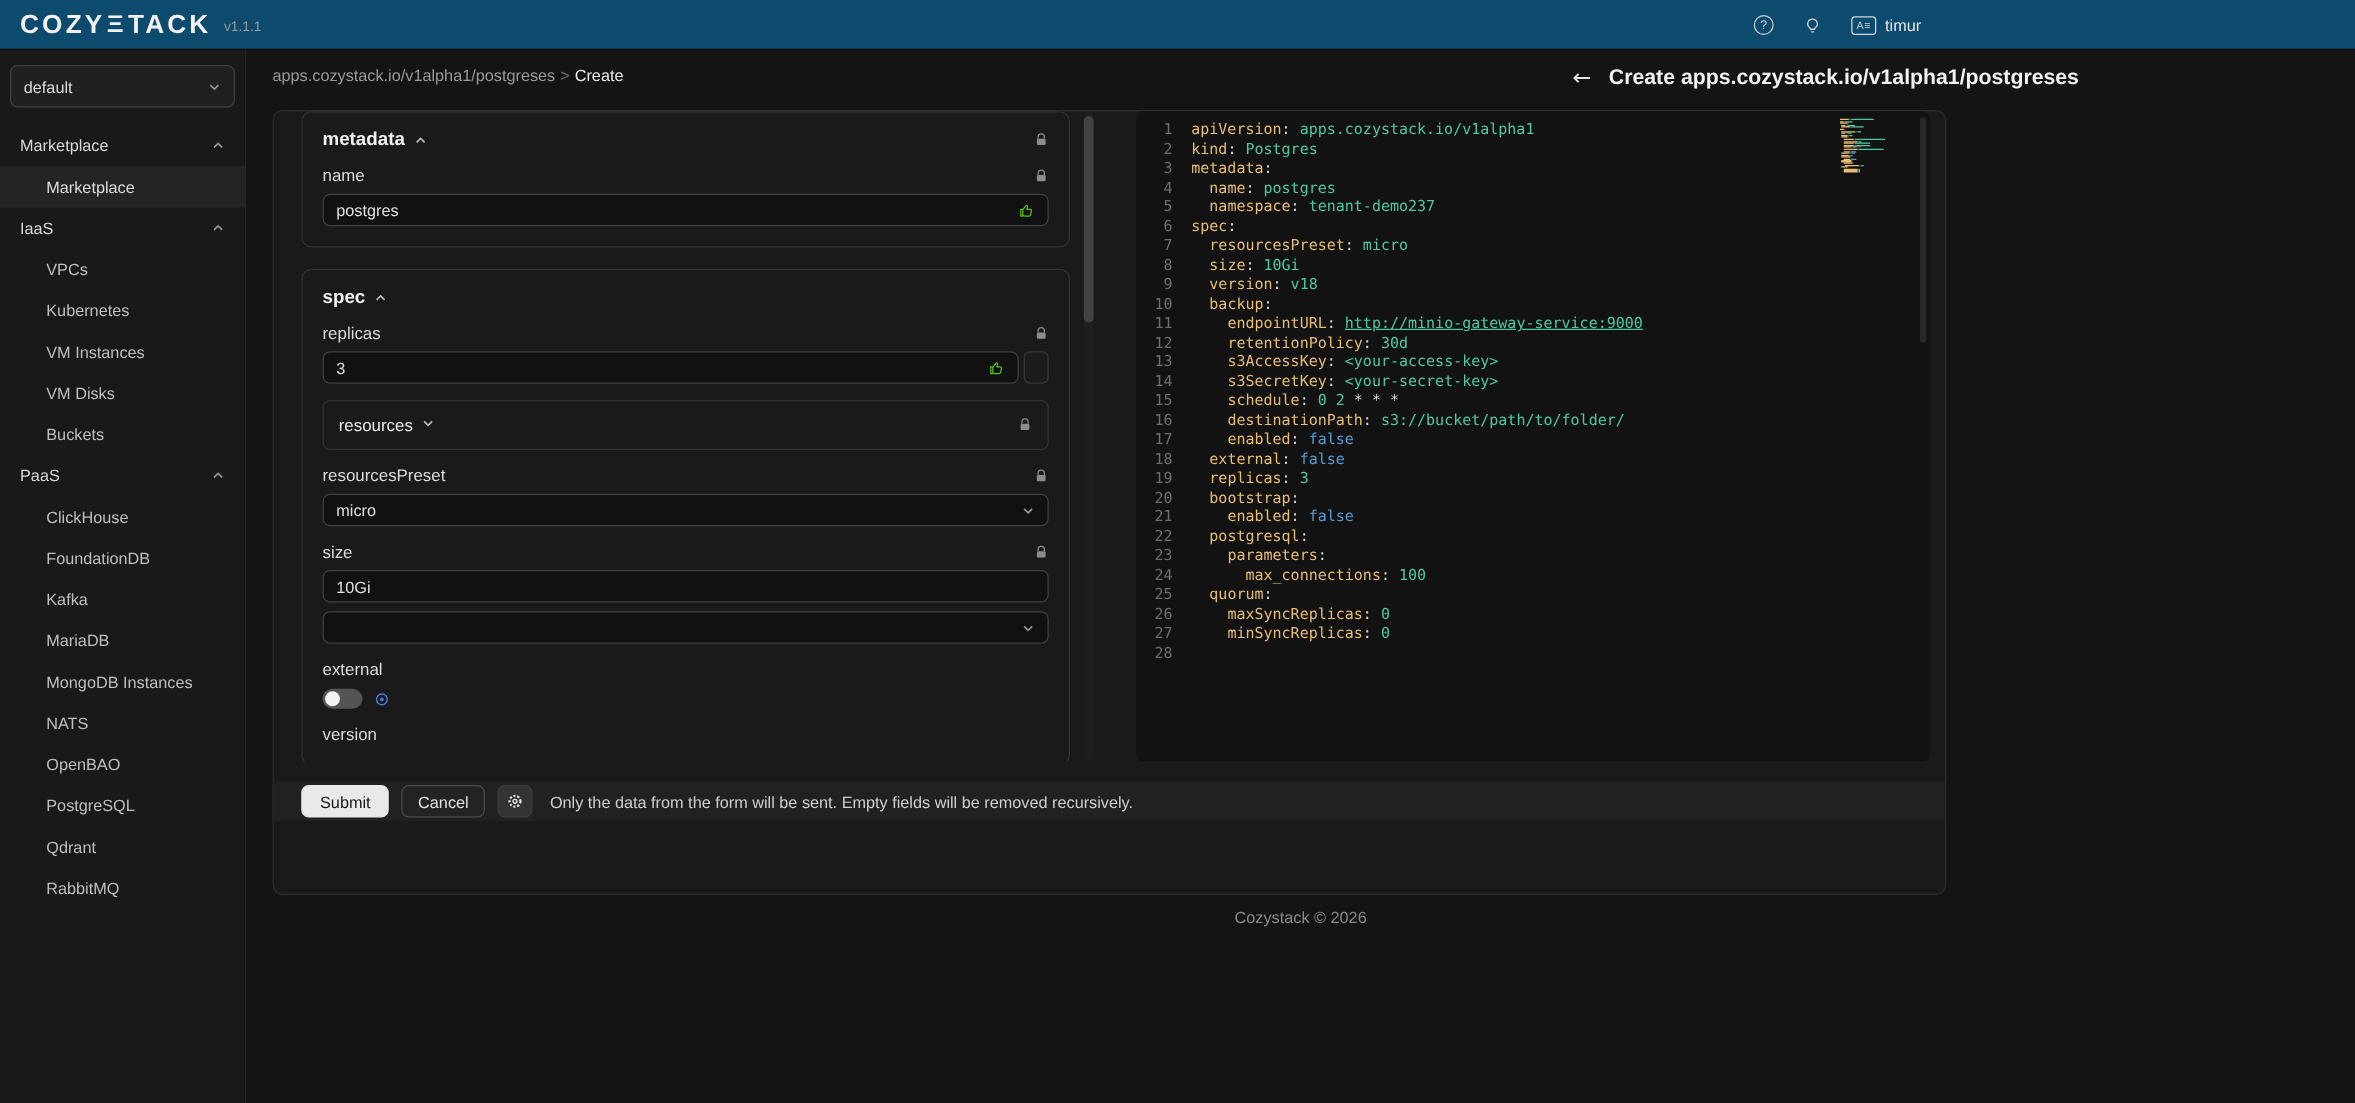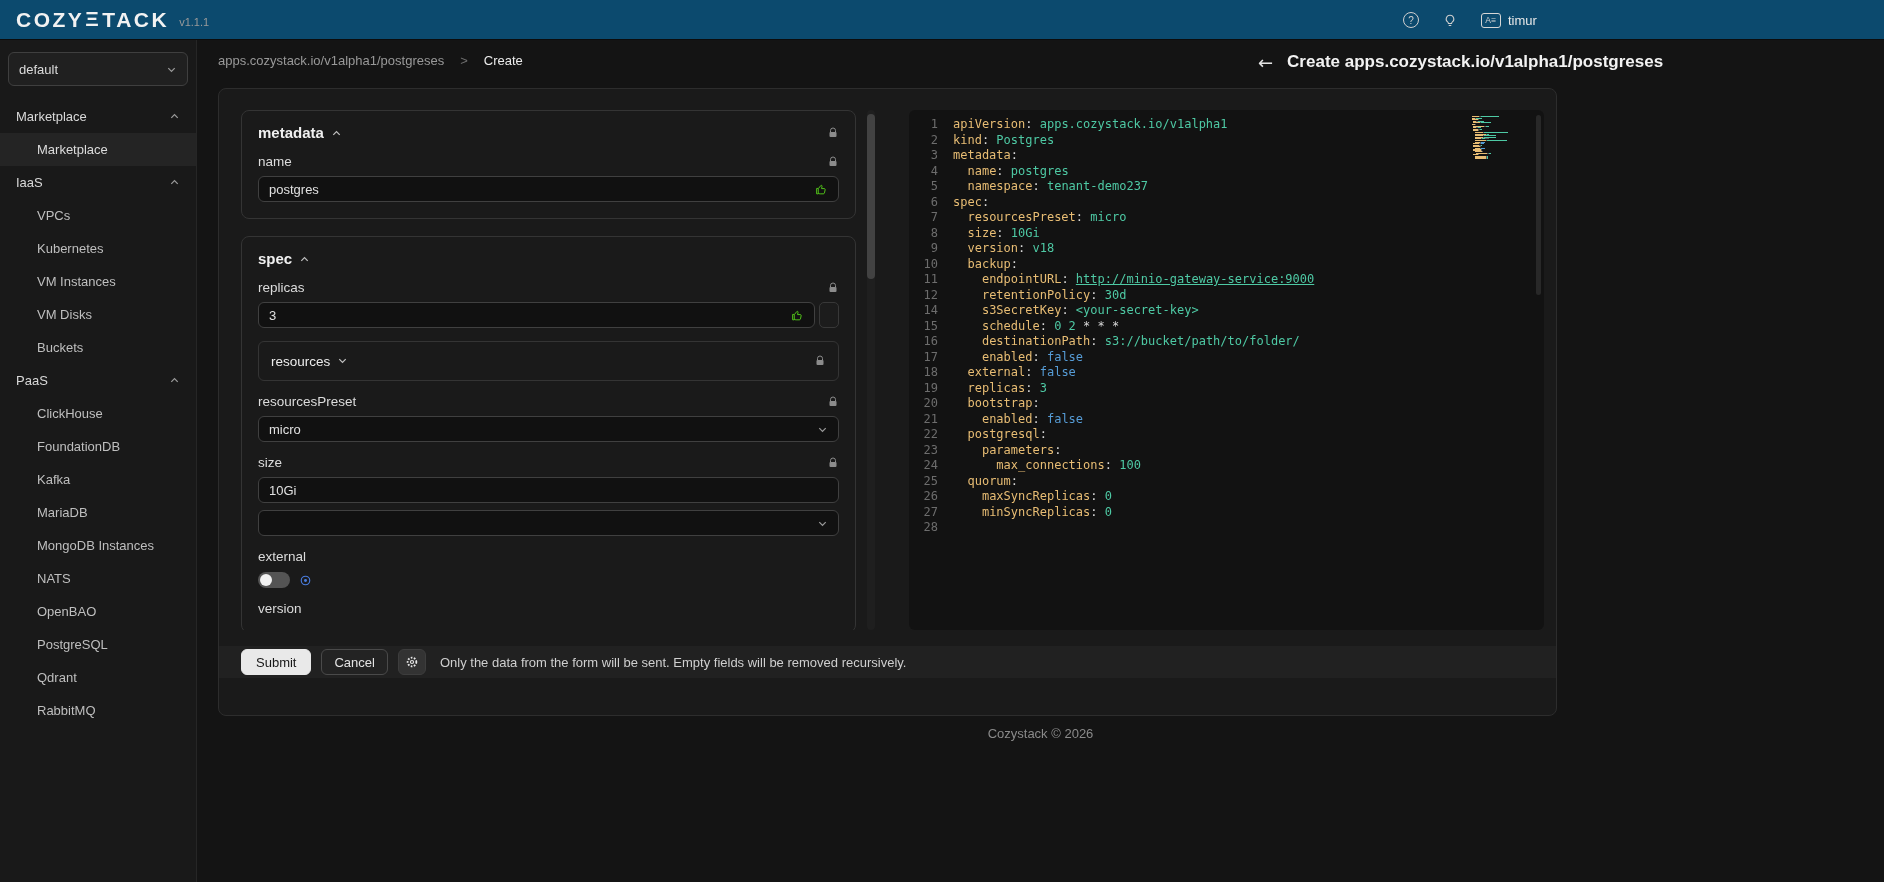--- a/index.html
+++ b/index.html
@@ -31,38 +31,38 @@
   .ns-select .chev { margin-left:auto; display:flex; }
   .side-section { display:flex; align-items:center; height:33px; padding:0 16px;
     font-size:13px; color:#d9d9d9; cursor:pointer; }
   .side-section .chev { margin-left:auto; display:flex; }
   .side-item { display:flex; align-items:center; height:33px; padding-left:37px;
     font-size:13px; color:#bfbfbf; cursor:pointer; }
   .side-item.active { background:#242424; color:#dcdcdc; }
 
   
   .content { position:absolute; left:197px; top:40px; width:1687px; height:842px; background:#141414; }
-  .crumbs { position:absolute; left:21px; top:13px; font-size:13px; display:flex; gap:16px; align-items:flex-end; }
+  .crumbs { position:absolute; left:21px; top:13px; font-size:13px; display:flex; gap:4px; align-items:flex-end; }
   .crumb-path { color:#999; }
   .crumb-sep { color:#6e6e6e; }
   .crumb-current { color:#ececec; }
   .header-title-wrap { position:absolute; left:1061px; top:9px; width:626px; height:26px;
     display:flex; align-items:center; gap:14px; overflow:hidden; white-space:nowrap; }
   .back-arrow { font-size:18px; color:#e3e3e3; cursor:pointer; font-family:"DejaVu Sans", sans-serif; }
   .page-title { font-size:17px; font-weight:700; color:#f2f2f2; white-space:nowrap; }
 
   
   .panel { position:absolute; left:21px; top:48px; width:1339px; height:628px;
     background:#1a1a1a; border:1px solid #2d2d2d; border-radius:8px; }
   .tabbar { margin-top:12px; height:30px; background:#212121; display:flex; align-items:center;
     padding-left:22px; gap:12px; }
   .tab { font-size:13px; background:transparent; border:none; color:#e3e3e3; padding:4px 14px; cursor:pointer;
     font-family:"Liberation Sans", sans-serif; }
   .tab.active { background:#2b2b2b; border:1px solid #6a6a6a; border-radius:6px; color:#f5f5f5; }
-  .mainrow { display:flex; margin-top:21px; height:520px; padding-left:22px; padding-right:12px; }
+  .mainrow { display:flex; margin-top:0; height:520px; padding-left:22px; padding-right:12px; }
 
   
   .form-col { width:634px; padding-right:19px; position:relative; overflow:hidden; }
   .fcard { border:1px solid #343434; border-radius:8px; padding:13px 16px 16px 16px; background:#1a1a1a; }
   .fcard + .fcard { margin-top:17px; }
   .sec-head { display:flex; align-items:center; gap:7px; }
   .sec-title { font-size:15px; font-weight:700; color:#f0f0f0; }
   .sec-head .chev { display:flex; margin-top:2px; }
   .lockR { margin-left:auto; display:flex; }
   .f-label-row { display:flex; align-items:center; margin-top:13px; }
@@ -401,20 +401,24 @@
             </div>
             <div class="code-line">
               <span class="ln">11</span>
               <span class="code"><span class="tok-pln">    </span><span class="tok-key">endpointURL</span><span class="tok-pln">: </span><span class="tok-link">http://minio-gateway-service:9000</span></span>
             </div>
             <div class="code-line">
               <span class="ln">12</span>
               <span class="code"><span class="tok-pln">    </span><span class="tok-key">retentionPolicy</span><span class="tok-pln">: </span><span class="tok-str">30d</span></span>
             </div>
             <div class="code-line">
+              <span class="ln">13</span>
+              <span class="code"><span class="tok-pln">    </span><span class="tok-key">s3AccessKey</span><span class="tok-pln">: </span><span class="tok-str">&lt;your-access-key&gt;</span></span>
+            </div>
+            <div class="code-line">
               <span class="ln">14</span>
               <span class="code"><span class="tok-pln">    </span><span class="tok-key">s3SecretKey</span><span class="tok-pln">: </span><span class="tok-str">&lt;your-secret-key&gt;</span></span>
             </div>
             <div class="code-line">
               <span class="ln">15</span>
               <span class="code"><span class="tok-pln">    </span><span class="tok-key">schedule</span><span class="tok-pln">: </span><span class="tok-num">0 2 </span><span class="tok-pln">* * *</span></span>
             </div>
             <div class="code-line">
               <span class="ln">16</span>
               <span class="code"><span class="tok-pln">    </span><span class="tok-key">destinationPath</span><span class="tok-pln">: </span><span class="tok-str">s3://bucket/path/to/folder/</span></span>

